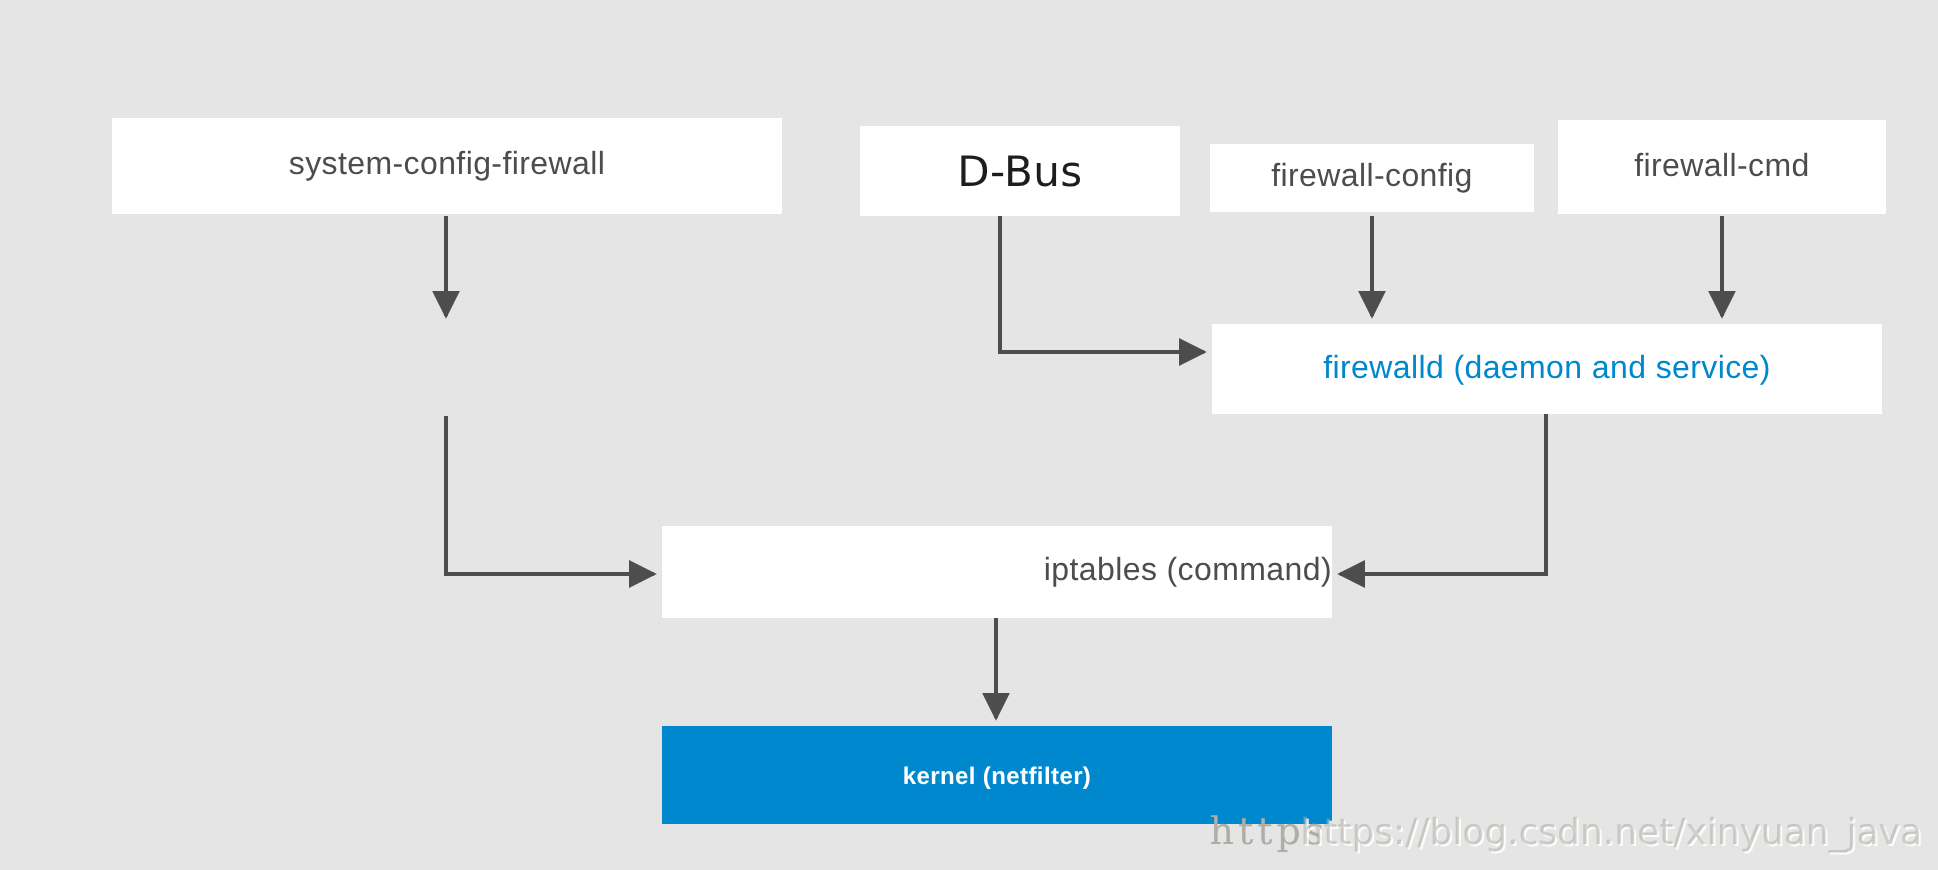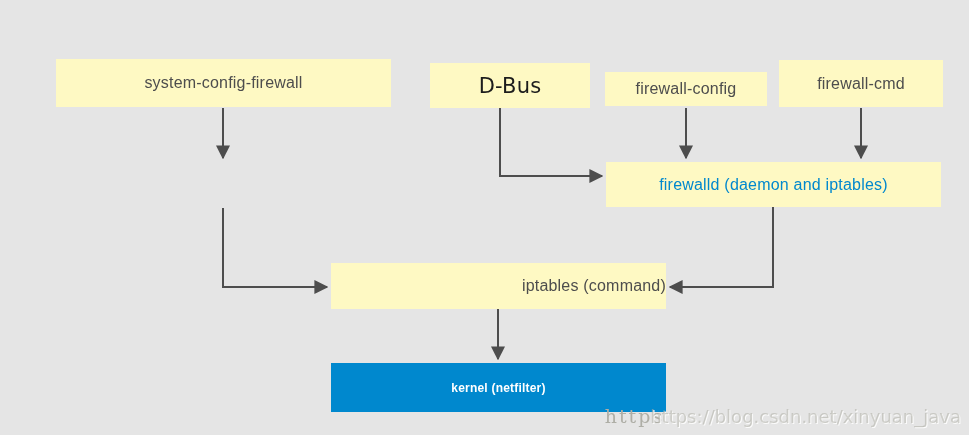--- a/index.html
+++ b/index.html
@@ -13,21 +13,21 @@
     overflow: hidden;
   }
   .edges-layer {
     position: absolute;
     left: 0; top: 0;
     width: 969px; height: 435px;
     pointer-events: none;
   }
   .node {
     position: absolute;
-    background: #fef9c3;
+    background: #ffffff;
     color: #4d4d4d;
     font-size: 16px;
     letter-spacing: 0.2px;
     display: flex;
     align-items: center;
     justify-content: center;
     white-space: nowrap;
   }
   .node-system-config { left: 56px;  top: 59px;  width: 335px; height: 48px; }
   .node-dbus          { left: 430px; top: 63px;  width: 160px; height: 45px;
@@ -94,21 +94,21 @@
   <div class="node node-fw-config">
     <span>firewall-config</span>
   </div>
 
   <div class="node node-fw-cmd">
     <span>firewall-cmd</span>
   </div>
 
 
   <div class="node node-firewalld">
-    <span>firewalld (daemon and iptables)</span>
+    <span>firewalld (daemon and service)</span>
   </div>
 
   <div class="node node-ipt-command">
     <span>iptables (command)</span>
   </div>
 
   <div class="node node-kernel">
     <span>kernel (netfilter)</span>
   </div>
 

